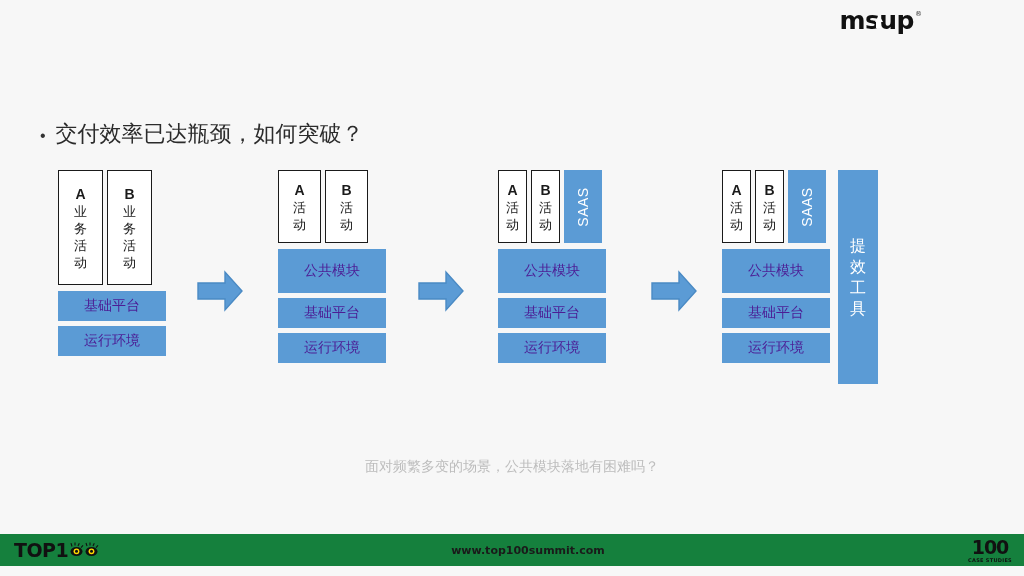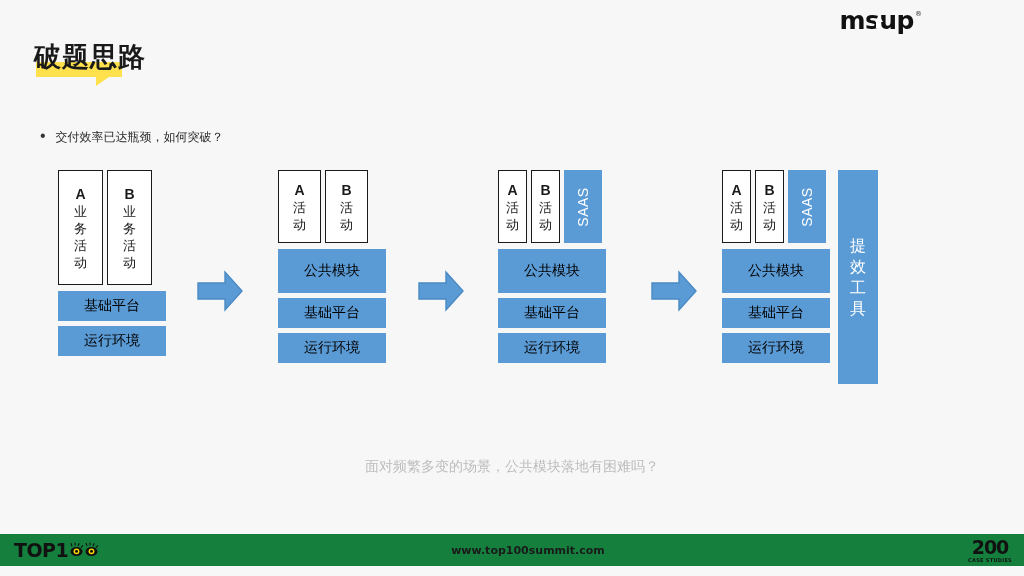--- a/index.html
+++ b/index.html
@@ -111,21 +111,21 @@
     align-items: baseline;
     gap: 10px;
   }
   .bullet-dot {
     font-size: 16px;
     color: #333;
     line-height: 22px;
   }
   .bullet-text {
     font-family: Liberation Mono, monospace;
-    font-size: 12px;
+    font-size: 22px;
     color: #2b2b2b;
     line-height: 22px;
     white-space: nowrap;
   }
 
   
   .diagram {
     position: absolute;
     left: 0;
     top: 170px;
@@ -157,21 +157,21 @@
     line-height: 17px;
   }
   .act-char.latin {
     font-family: "Liberation Sans", sans-serif;
     font-weight: 700;
     font-size: 14px;
     line-height: 18px;
   }
   .blue-box {
     background: #5b9bd5;
-    color: #000000;
+    color: #4c1d95;
     display: flex;
     align-items: center;
     justify-content: center;
     box-sizing: border-box;
     font-family: "DejaVu Serif", "Liberation Serif", serif;
     font-size: 14px;
   }
   .stack {
     display: flex;
     flex-direction: column;
@@ -295,24 +295,20 @@
 <body>
 
 <div class="slide">
 
   <div class="msup-logo">
     <div class="msup-text">msup</div>
     <div class="msup-arrow"></div>
     <div class="msup-reg">®</div>
   </div>
 
-  <div class="title-wrap">
-    <div class="title-highlight"></div>
-    <div class="title-text">破题思路</div>
-  </div>
 
   <div class="bullet-row">
     <span class="bullet-dot">•</span>
     <span class="bullet-text">交付效率已达瓶颈，如何突破？</span>
   </div>
 
   <div class="diagram" id="diagram">
       <div class="group" style="left: 58px;">
         <div style="display: flex; align-items: flex-start; gap: 8px;">
           <div>
@@ -452,18 +448,18 @@
           </g>
           <g fill="#111">
             <circle cx="6.5" cy="9.3" r="1.5"></circle>
             <circle cx="21.5" cy="9.3" r="1.5"></circle>
           </g>
         </svg>
       </span>
     </div>
     <div class="footer-center">www.top100summit.com</div>
     <div class="footer-right">
-      <span class="hundred">200</span>
+      <span class="hundred">100</span>
       <span class="case-studies">CASE STUDIES</span>
     </div>
   </div>
 
 </div>
 
 </body></html>

